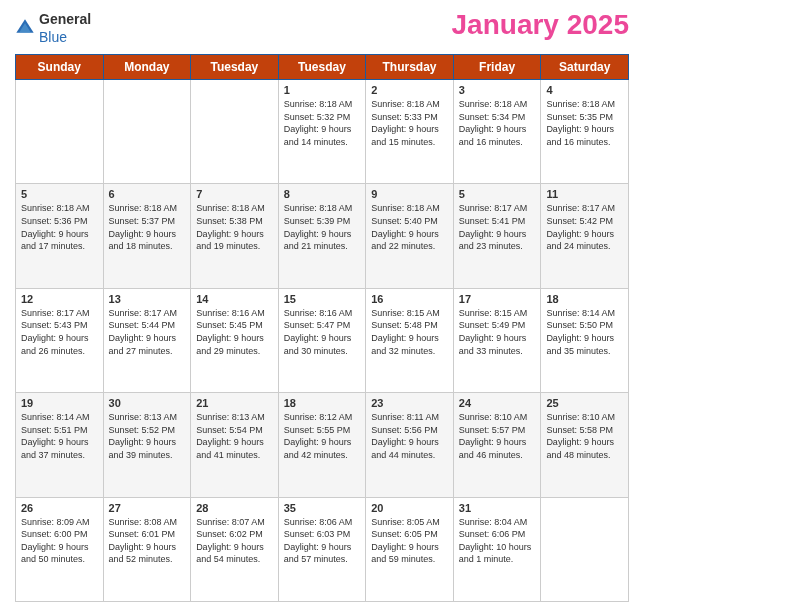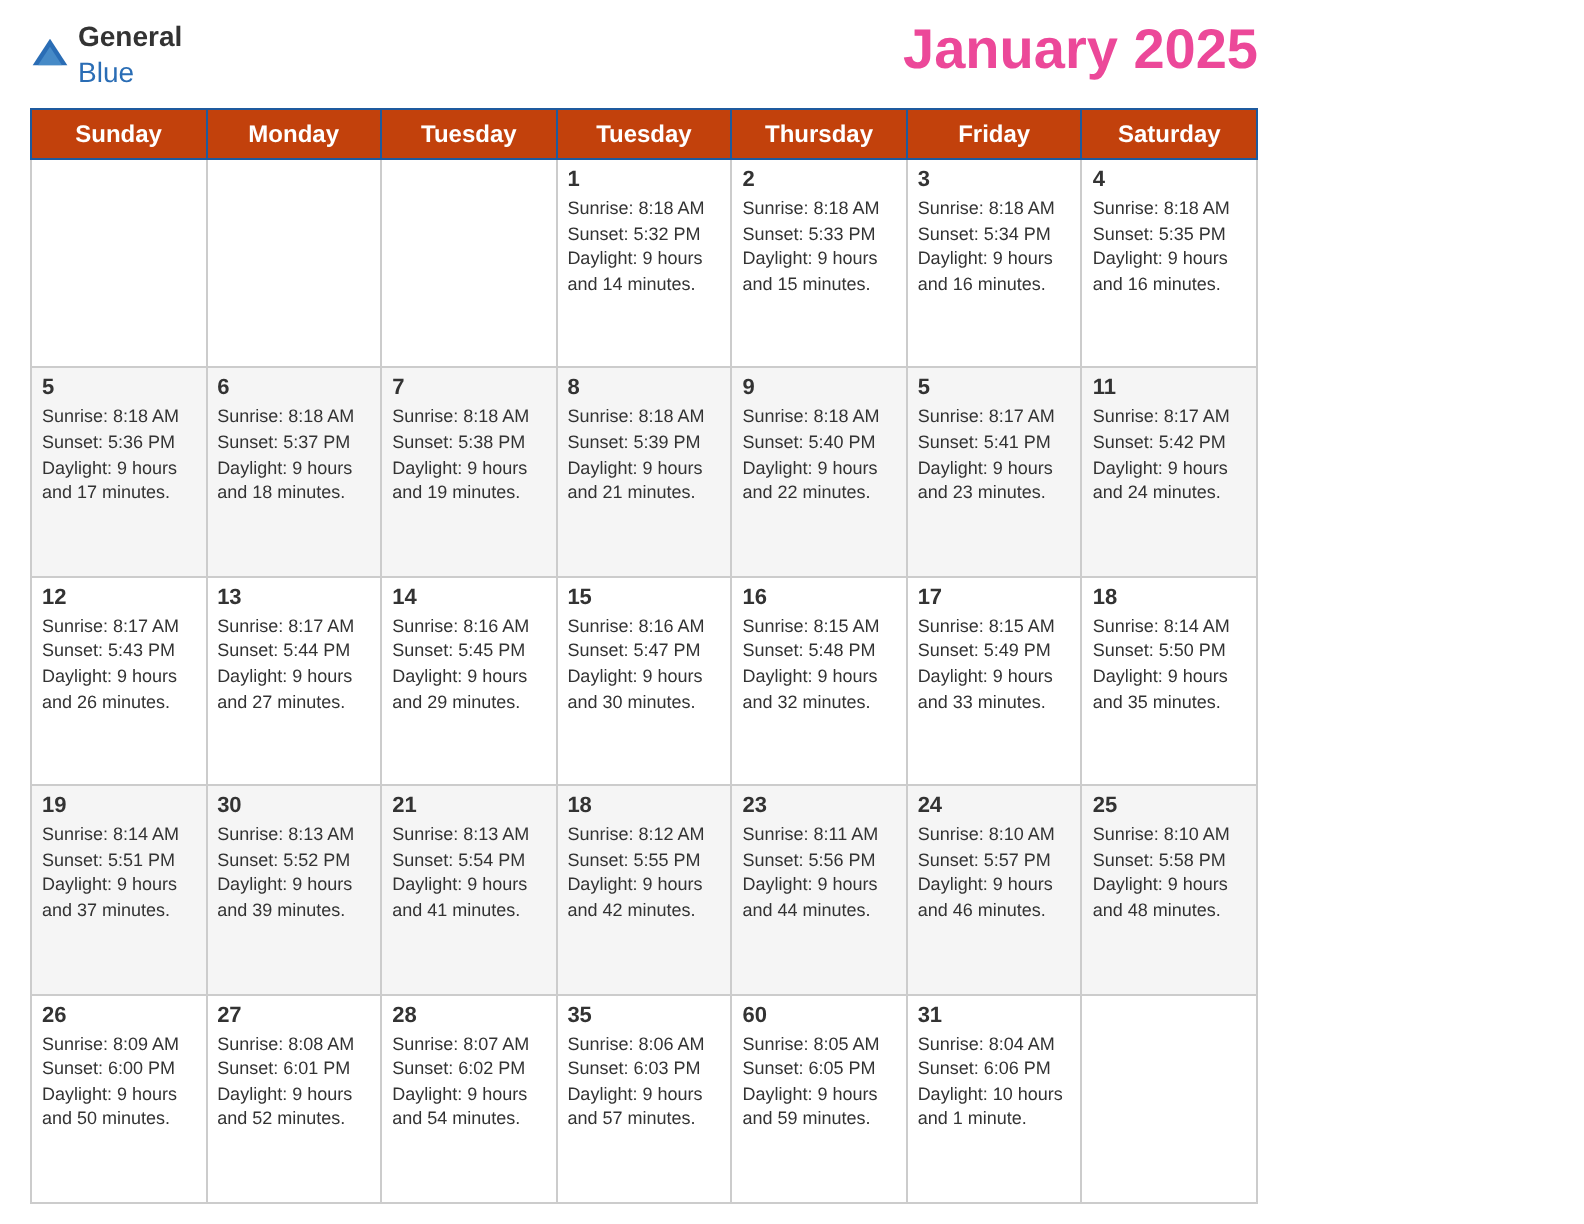--- a/index.html
+++ b/index.html
@@ -260,21 +260,21 @@
           </td>
           <td>
             <span class="day-number">28</span>
             <div class="day-info">Sunrise: 8:07 AM<br>Sunset: 6:02 PM<br>Daylight: 9 hours and 54 minutes.</div>
           </td>
           <td>
             <span class="day-number">35</span>
             <div class="day-info">Sunrise: 8:06 AM<br>Sunset: 6:03 PM<br>Daylight: 9 hours and 57 minutes.</div>
           </td>
           <td>
-            <span class="day-number">60</span>
+            <span class="day-number">20</span>
             <div class="day-info">Sunrise: 8:05 AM<br>Sunset: 6:05 PM<br>Daylight: 9 hours and 59 minutes.</div>
           </td>
           <td>
             <span class="day-number">31</span>
             <div class="day-info">Sunrise: 8:04 AM<br>Sunset: 6:06 PM<br>Daylight: 10 hours and 1 minute.</div>
           </td>
           <td class="empty-cell"></td>
         </tr>
       </tbody>
   </table>

